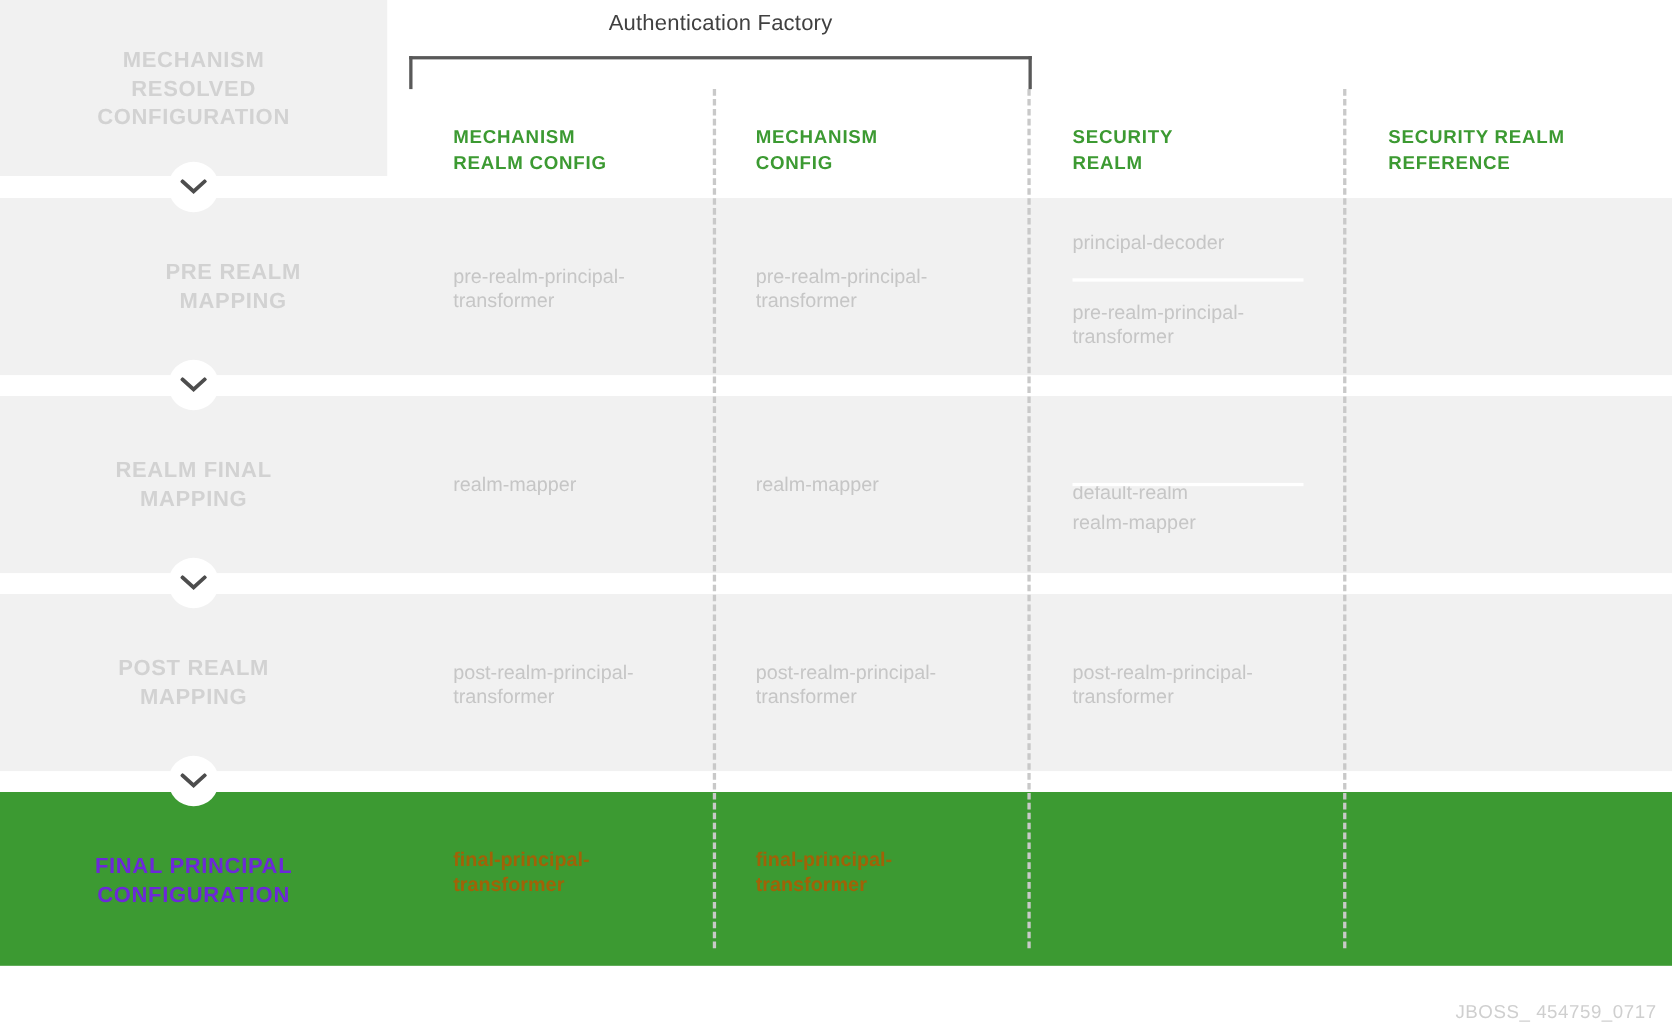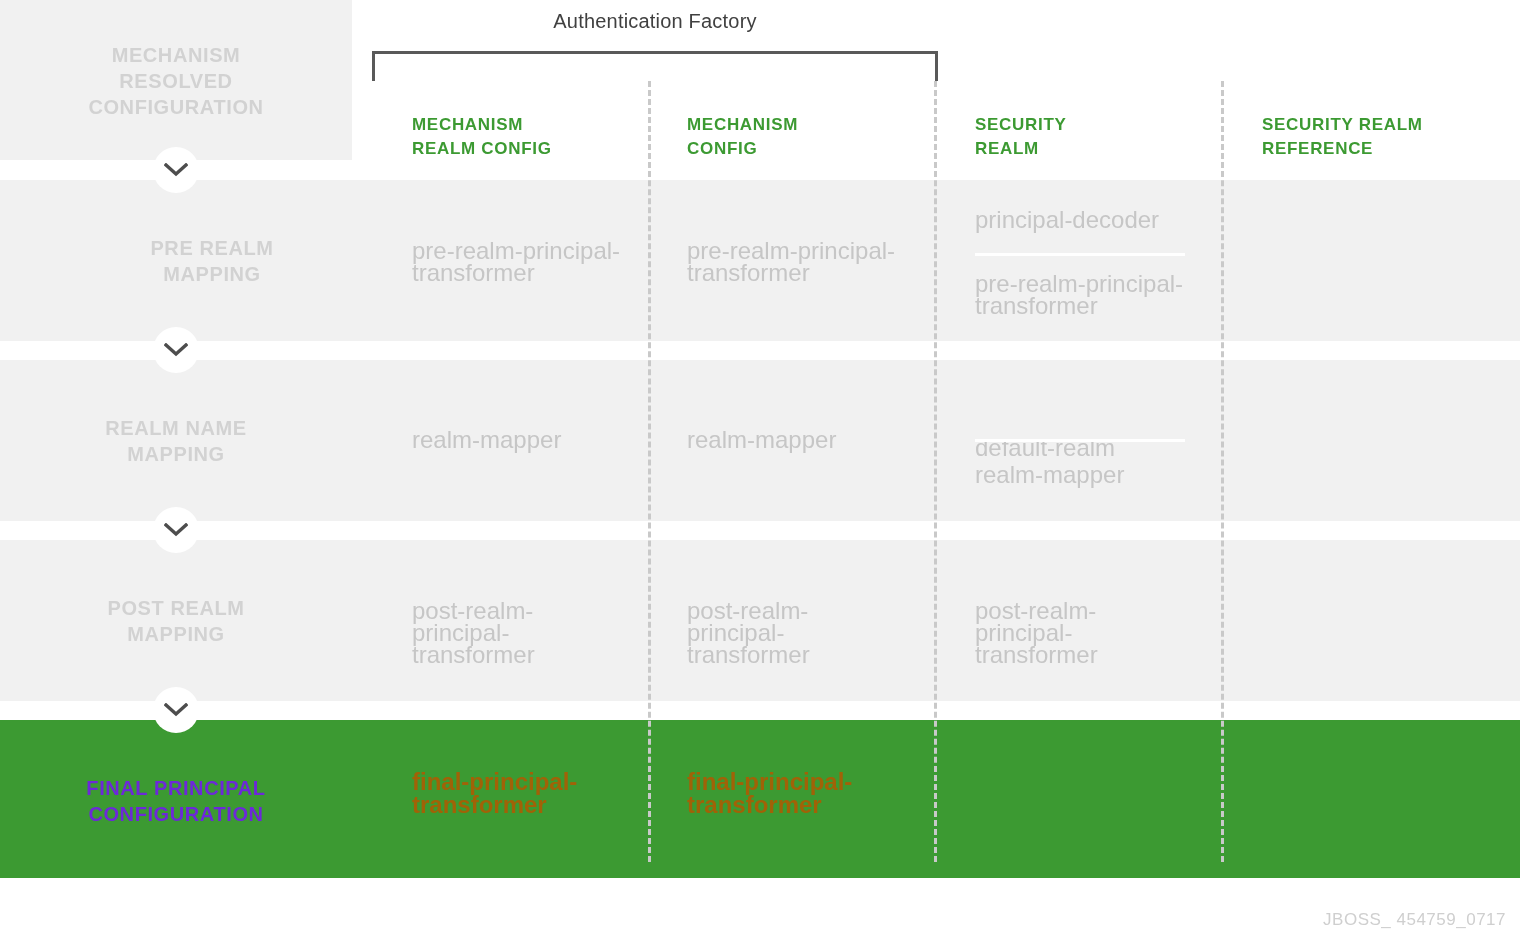--- a/index.html
+++ b/index.html
@@ -93,21 +93,21 @@
     font-size: 17px;
     line-height: 24px;
     letter-spacing: 0.7px;
     color: #3c9a32;
     font-family: "Liberation Sans", sans-serif;
   }
 
   
   .cell {
     position: absolute;
-    font-size: 24px;
+    font-size: 18px;
     line-height: 22px;
     color: #c6c6c6;
     font-family: "Liberation Sans", sans-serif;
   }
   .cell.on-green {
     color: #a16207;
     font-weight: bold;
     line-height: 23px;
   }
 
@@ -187,21 +187,21 @@
     <div>PRE REALM</div>
     <div>MAPPING</div>
   </div>
   <div class="cell" style="left:412px; top:240px; width:210px;">pre-realm-principal-transformer</div>
   <div class="cell" style="left:687px; top:240px; width:210px;">pre-realm-principal-transformer</div>
   <div class="cell" style="left:975px; top:209px; width:215px;">principal-decoder</div>
   <div class="cell-rule" style="left:975px; top:253px; width:210px;"></div>
   <div class="cell" style="left:975px; top:273px; width:215px;">pre-realm-principal-transformer</div>
 
   <div class="stage-label" style="top:415px;">
-    <div>REALM NAME</div>
+    <div>REALM FINAL</div>
     <div>MAPPING</div>
   </div>
   <div class="cell" style="left:412px; top:429px; width:210px;">realm-mapper</div>
   <div class="cell" style="left:687px; top:429px; width:210px;">realm-mapper</div>
   <div class="cell" style="left:975px; top:395px; width:215px;margin-top:42px;">default-realm</div>
   <div class="cell-rule" style="left:975px; top:439px; width:210px;"></div>
   <div class="cell" style="left:975px; top:464px; width:215px;">realm-mapper</div>
 
   <div class="stage-label" style="top:595px;">
     <div>POST REALM</div>

